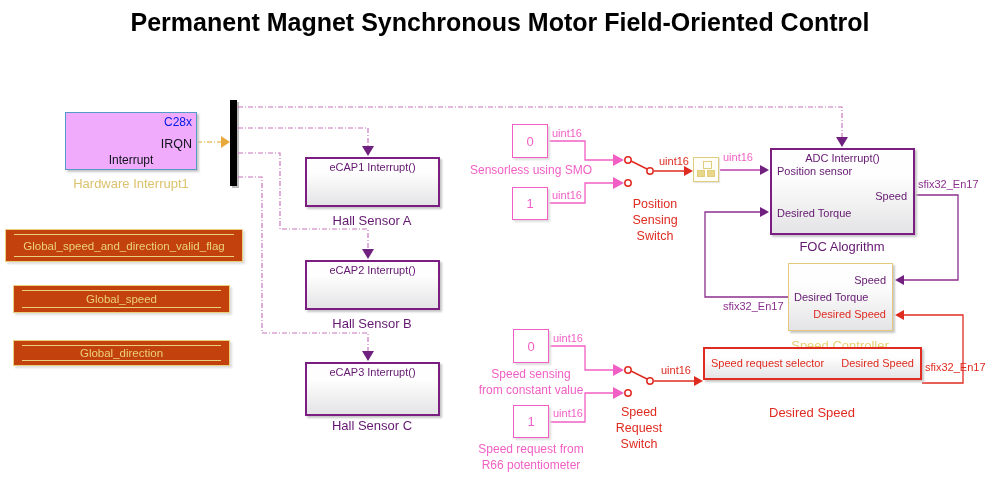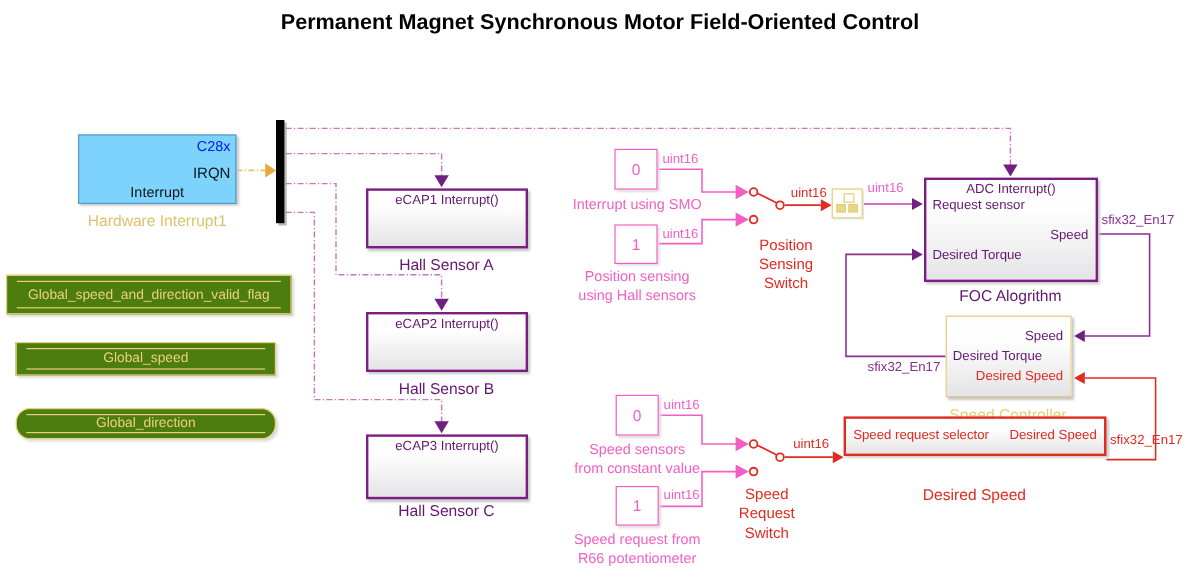--- a/index.html
+++ b/index.html
@@ -1,34 +1,34 @@
 <!DOCTYPE html>
 <html><head>
 <meta charset="utf-8">
 <style>
   html,body{margin:0;padding:0;background:#ffffff;}
   #canvas{position:relative;width:1000px;height:479px;background:#ffffff;
           font-family:"Liberation Sans",sans-serif;overflow:hidden;}
   .abs{position:absolute;box-sizing:border-box;}
-  #title{left:0;top:8;width:1000px;text-align:center;font-size:18px;font-weight:700;color:#000;}
+  #title{left:0;top:8;width:1000px;text-align:center;font-size:25px;font-weight:700;color:#000;}
   
   .subsys{border:2px solid #7A1E82;background:linear-gradient(180deg,#fefefe 30%,#e4e4e6 100%);
           box-shadow:2px 2px 2px #c6c6c6;}
   .subsys.redB{border-color:#DF2B20;}
   .subsys.yelB{border:1.5px solid #E4C97C;}
   .ptext{position:absolute;font-size:11px;color:#63176F;white-space:nowrap;}
   .ptext.redT{color:#DF2B20;}
   .blklabel{position:absolute;font-size:13px;color:#63176F;white-space:nowrap;transform:translateX(-50%);}
   .blklabel.redT{color:#DF2B20;}
   .blklabel.yelT{color:#E9CF74;}
   
-  #hwblock{left:65px;top:112px;width:132px;height:58px;background:#7dd3fc;
+  #hwblock{left:65px;top:112px;width:132px;height:58px;background:#f0abfc;
            border:1px solid #569AC8;box-shadow:2px 2px 2px #c6c6c6;}
   
-  .dstore{background:#4d7c0f;border:1.5px solid #E8D07E;box-shadow:2px 2px 2px #ddd;
+  .dstore{background:#c2410c;border:1.5px solid #E8D07E;box-shadow:2px 2px 2px #ddd;
           color:#EBD27A;font-size:11.5px;display:flex;align-items:center;justify-content:center;}
   .dstore .dline{position:absolute;left:8px;right:8px;border-top:1.5px solid #E8D07E;}
   
   .constblk{border:1.5px solid #F25FC4;background:#fff;color:#F25FC4;font-size:13px;
             display:flex;align-items:center;justify-content:center;box-shadow:2px 2px 2px #ddd;}
   .mlabel{position:absolute;color:#F25FC4;font-size:12px;white-space:nowrap;transform:translateX(-50%);text-align:center;line-height:16px;}
   .typelabel{position:absolute;font-size:11px;white-space:nowrap;}
   .magT{color:#F25FC4;} .purT{color:#8B2F8F;} .redT{color:#DF2B20;}
   .swlabel{position:absolute;color:#DF2B20;font-size:12.5px;line-height:16px;text-align:center;transform:translateX(-50%);}
   
@@ -150,78 +150,74 @@
   <div class="abs dstore" style="left:5px;top:229px;width:238px;height:33px;">
     <div class="dline" style="top:4px;"></div>
       <div class="dline" style="bottom:4px;"></div>
     <span>Global_speed_and_direction_valid_flag</span>
   </div>
   <div class="abs dstore" style="left:13px;top:285px;width:217px;height:28px;">
     <div class="dline" style="top:4px;"></div>
       <div class="dline" style="bottom:4px;"></div>
     <span>Global_speed</span>
   </div>
-  <div class="abs dstore" style="left:13px;top:340px;width:217px;height:26px;border-radius:12px;">
+  <div class="abs dstore" style="left:13px;top:340px;width:217px;height:26px;">
     <div class="dline" style="top:4px;"></div>
       <div class="dline" style="bottom:4px;"></div>
     <span>Global_direction</span>
   </div>
 
   <div class="abs constblk" style="left:512px;top:124px;width:36px;height:34px;">
     <span>0</span>
   </div>
   <div class="typelabel magT" style="left:552px;top:127px;">uint16</div>
-  <div class="mlabel" style="left:531px;top:162px;">Interrupt using SMO</div>
+  <div class="mlabel" style="left:531px;top:162px;">Sensorless using SMO</div>
 
   <div class="abs constblk" style="left:512px;top:187px;width:36px;height:33px;">
     <span>1</span>
   </div>
   <div class="typelabel magT" style="left:552px;top:189px;">uint16</div>
-  <div class="mlabel" style="left:531px;top:222px;">
-    <div>Position sensing</div>
-    <div>using Hall sensors</div>
-  </div>
 
   <div class="typelabel redT" style="left:659px;top:155px;">uint16</div>
   <div class="swlabel" style="left:639px;top:196px;margin-left:16px;">
     <div>Position</div>
     <div>Sensing</div>
     <div>Switch</div>
   </div>
 
   <div class="abs" id="memcopy">
     <div class="sq"></div>
     <div class="b1"></div>
     <div class="b2"></div>
   </div>
   <div class="typelabel magT" style="left:723px;top:151px;">uint16</div>
 
   <div class="abs subsys" style="left:770px;top:148px;width:145px;height:87px;">
     <div class="ptext" style="left:0;right:0;top:2px;text-align:center;">ADC Interrupt()</div>
-    <div class="ptext" style="left:5px;top:15px;">Request sensor</div>
+    <div class="ptext" style="left:5px;top:15px;">Position sensor</div>
     <div class="ptext" style="right:6px;top:40px;">Speed</div>
     <div class="ptext" style="left:5px;top:57px;">Desired Torque</div>
   </div>
   <div class="abs blklabel" style="left:842px;top:239px;">FOC Alogrithm</div>
   <div class="typelabel purT" style="left:918px;top:178px;">sfix32_En17</div>
 
   <div class="abs subsys yelB" style="left:788px;top:263px;width:105px;height:68px;">
     <div class="ptext" style="right:6px;top:10px;">Speed</div>
     <div class="ptext" style="left:5px;top:27px;">Desired Torque</div>
     <div class="ptext redT" style="right:6px;top:44px;">Desired Speed</div>
   </div>
   <div class="abs blklabel yelT" style="left:840px;top:338px;">Speed Controller</div>
   <div class="typelabel purT" style="left:723px;top:300px;">sfix32_En17</div>
 
   <div class="abs constblk" style="left:513px;top:329px;width:36px;height:34px;">
     <span>0</span>
   </div>
   <div class="typelabel magT" style="left:553px;top:332px;">uint16</div>
   <div class="mlabel" style="left:531px;top:366px;">
-    <div>Speed sensors</div>
+    <div>Speed sensing</div>
     <div>from constant value</div>
   </div>
 
   <div class="abs constblk" style="left:513px;top:405px;width:36px;height:33px;">
     <span>1</span>
   </div>
   <div class="typelabel magT" style="left:553px;top:407px;">uint16</div>
   <div class="mlabel" style="left:531px;top:441px;">
     <div>Speed request from</div>
     <div>R66 potentiometer</div>

